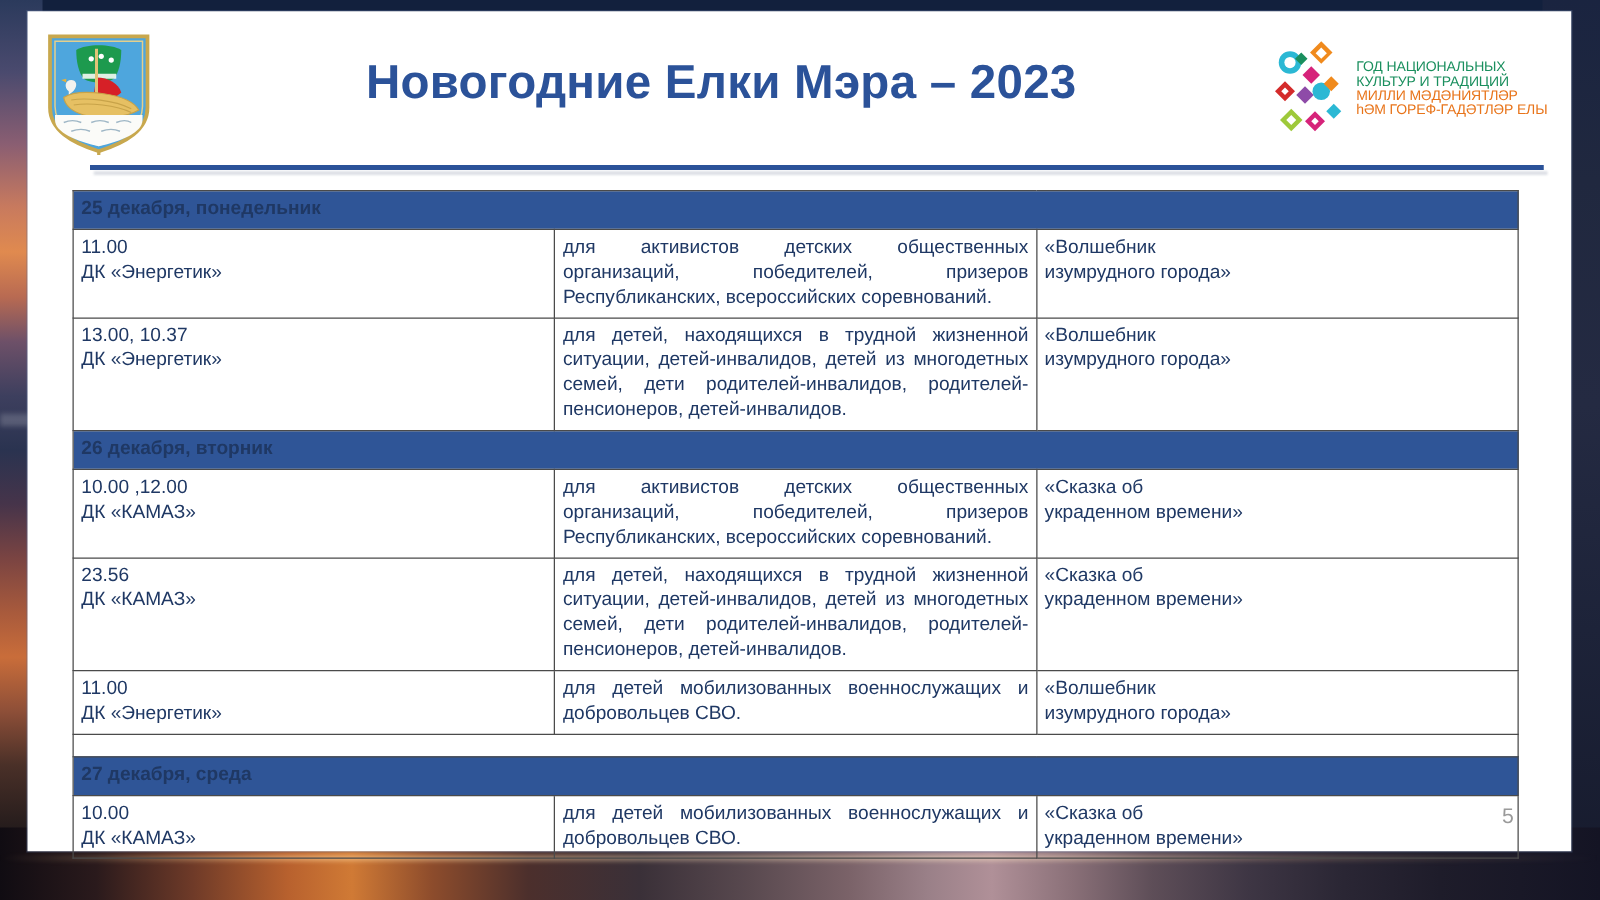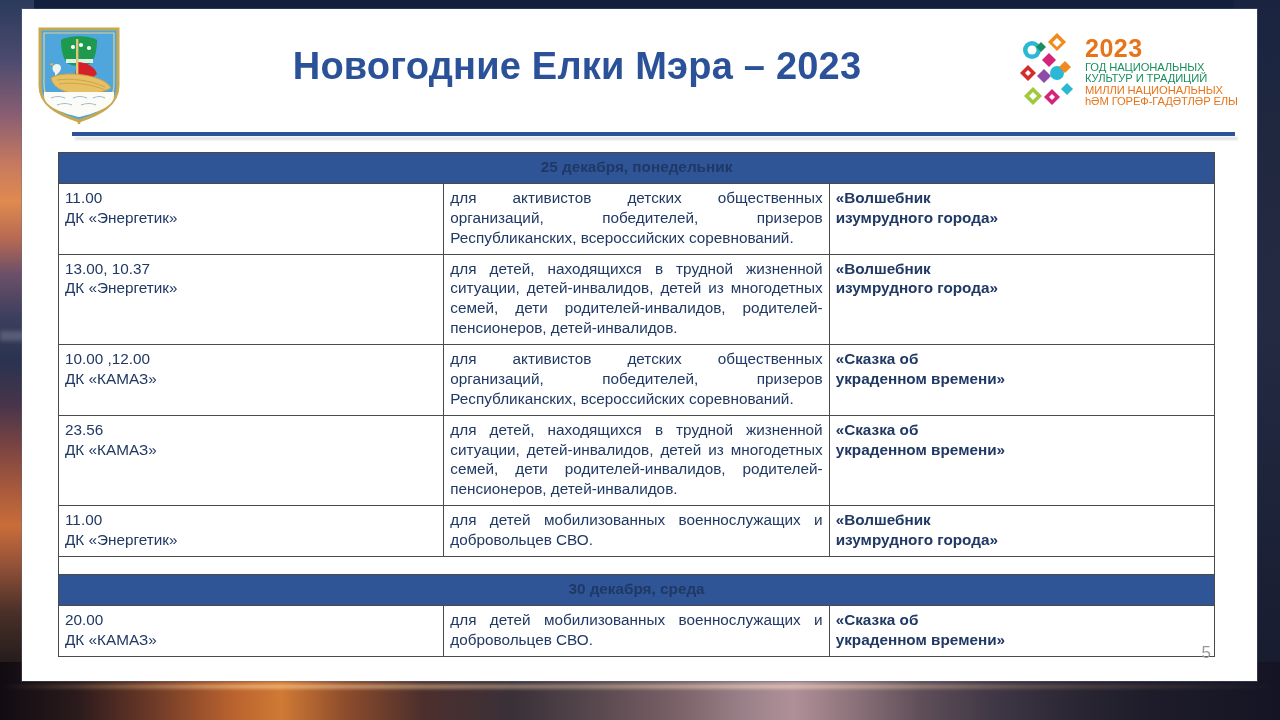--- a/index.html
+++ b/index.html
@@ -224,28 +224,27 @@
   td.col-desc {
     width: 700px;
     text-align: justify;
     text-justify: inter-word;
     padding-left: 8px;
     padding-right: 10px;
   }
   td.col-show {
     width: 239px;
     padding-left: 8px;
-    font-weight: bold;
   }
 
   tr.day-header td {
     background: #2f5597;
     color: #ffffff;
     font-weight: bold;
-    text-align: center;
+    text-align: left;
     font-size: 16.5px;
     padding: 5px 0 6px 0;
     border: 1px solid #2f5597;
     line-height: 1.15;
   }
   
   tr.gap-row td {
     border: none;
     height: 7px;
     padding: 0;
@@ -326,24 +325,23 @@
             <path d="M14 58 l9 9 -9 9 -9 -9 Z" fill="#9ec93a"></path>
             <path d="M14 63 l4 4 -4 4 -4 -4 Z" fill="#ffffff"></path>
             <path d="M33 60 l8 8 -8 8 -8 -8 Z" fill="#d6237a"></path>
             <path d="M33 65 l3 3 -3 3 -3 -3 Z" fill="#ffffff"></path>
             <path d="M46 32 l6 6 -6 6 -6 -6 Z" fill="#f08a1d"></path>
             <path d="M48 54 l6 6 -6 6 -6 -6 Z" fill="#2bb8d4"></path>
           </g>
         </svg>
       </div>
       <div id="year-logo-text">
-        <div id="year-logo-year">2023</div>
         <div class="logo-line l1">ГОД НАЦИОНАЛЬНЫХ</div>
         <div class="logo-line l2">КУЛЬТУР И ТРАДИЦИЙ</div>
-        <div class="logo-line l3">МИЛЛИ НАЦИОНАЛЬНЫХ</div>
+        <div class="logo-line l3">МИЛЛИ МӘДӘНИЯТЛӘР</div>
         <div class="logo-line l4">һӘМ ГОРЕФ-ГАДӘТЛӘР ЕЛЫ</div>
       </div>
     </div>
 
     <div id="header-rule"></div>
 
     <table id="schedule-table">
       <tbody id="schedule-body">
           <tr class="day-header">
             <td colspan="3">25 декабря, понедельник</td>
@@ -363,20 +361,23 @@
             <td class="col-time">
               <span class="cell-line">13.00,  10.37</span>
               <span class="cell-line">ДК «Энергетик»</span>
             </td>
             <td class="col-desc">для детей, находящихся в трудной жизненной ситуации, детей-инвалидов, детей из многодетных семей, дети родителей-инвалидов, родителей-пенсионеров, детей-инвалидов.</td>
             <td class="col-show">
               <span class="cell-line">«Волшебник</span>
               <span class="cell-line">изумрудного  города»</span>
             </td>
           </tr>
+          <tr class="day-header">
+            <td colspan="3">26 декабря, вторник</td>
+          </tr>
           <tr>
             <td class="col-time">
               <span class="cell-line">10.00 ,12.00</span>
               <span class="cell-line">ДК «КАМАЗ»</span>
             </td>
             <td class="col-desc">для активистов детских общественных организаций, победителей, призеров Республиканских, всероссийских соревнований.</td>
             <td class="col-show">
               <span class="cell-line">«Сказка об</span>
               <span class="cell-line">украденном времени»</span>
             </td>
@@ -400,25 +401,25 @@
             <td class="col-desc">для детей мобилизованных  военнослужащих  и добровольцев СВО.</td>
             <td class="col-show">
               <span class="cell-line">«Волшебник</span>
               <span class="cell-line">изумрудного  города»</span>
             </td>
           </tr>
           <tr class="gap-row">
             <td colspan="3"></td>
           </tr>
           <tr class="day-header">
-            <td colspan="3">30 декабря, среда</td>
-          </tr>
-          <tr>
-            <td class="col-time">
-              <span class="cell-line">20.00</span>
+            <td colspan="3">27 декабря, среда</td>
+          </tr>
+          <tr>
+            <td class="col-time">
+              <span class="cell-line">10.00</span>
               <span class="cell-line">ДК «КАМАЗ»</span>
             </td>
             <td class="col-desc">для детей мобилизованных  военнослужащих  и добровольцев СВО.</td>
             <td class="col-show">
               <span class="cell-line">«Сказка об</span>
               <span class="cell-line">украденном времени»</span>
             </td>
           </tr>
         </tbody>
     </table>

